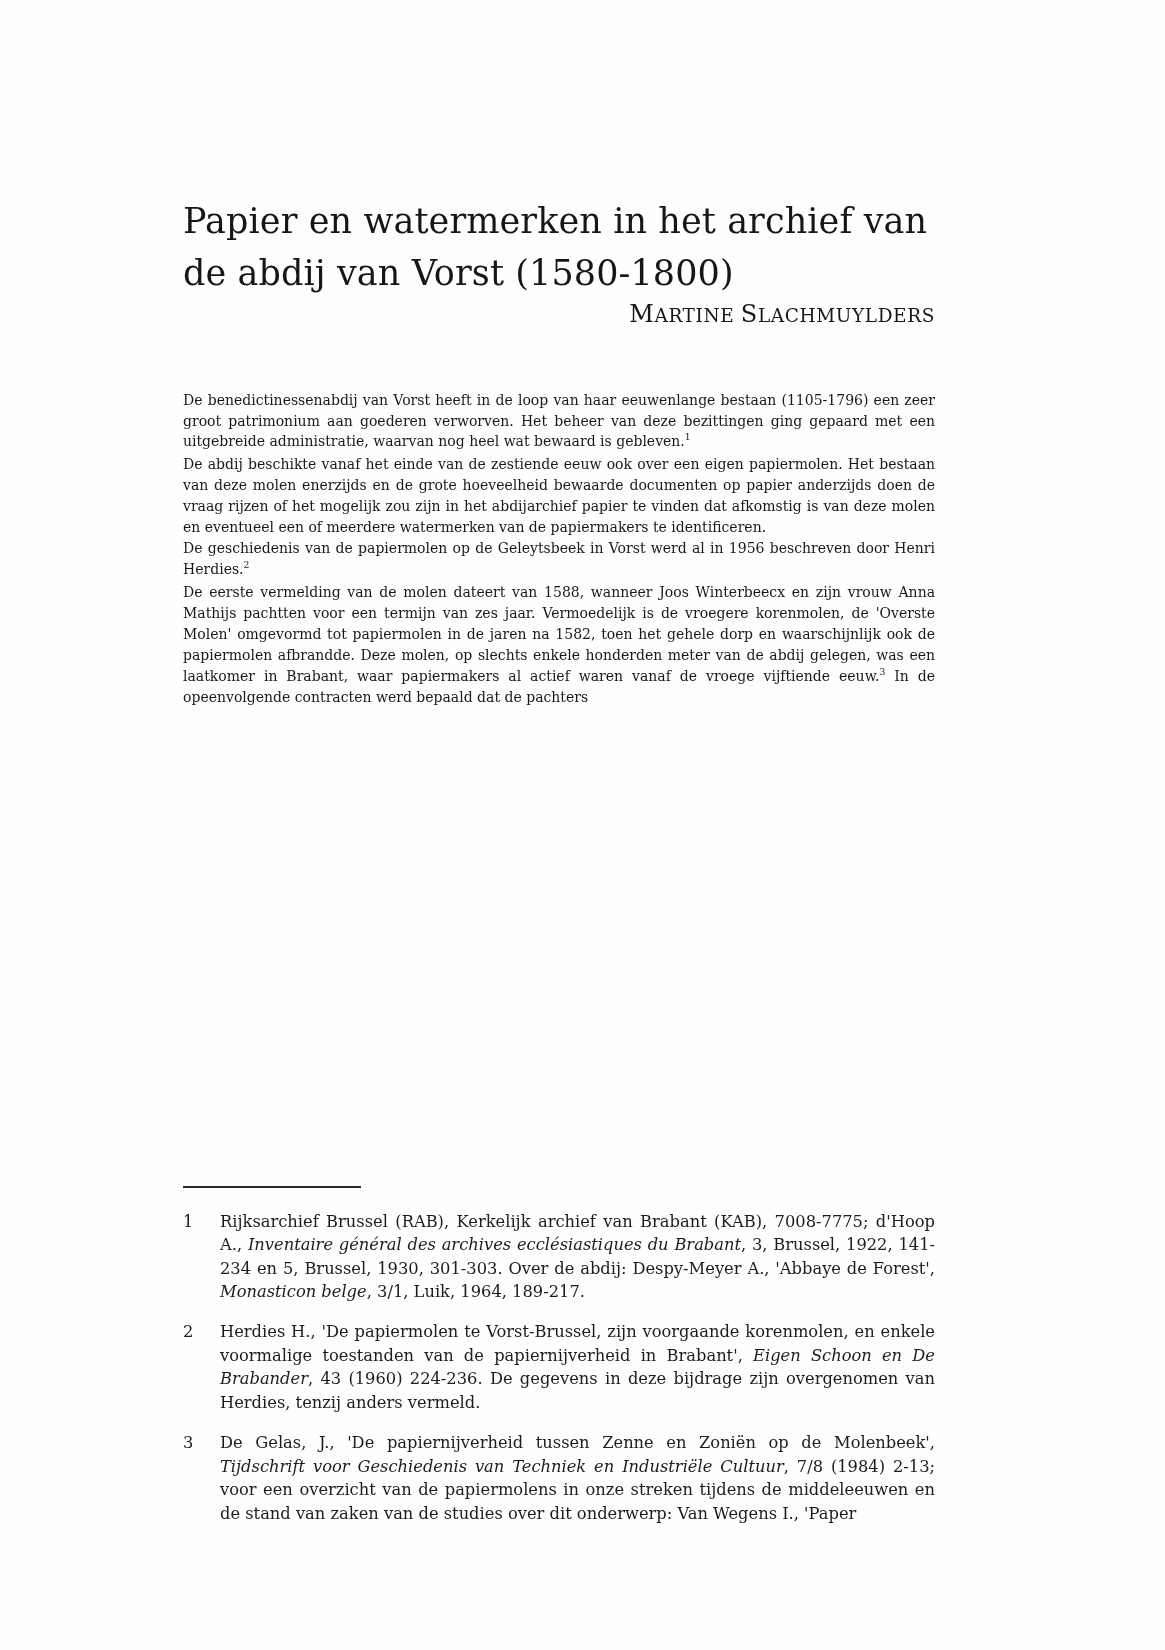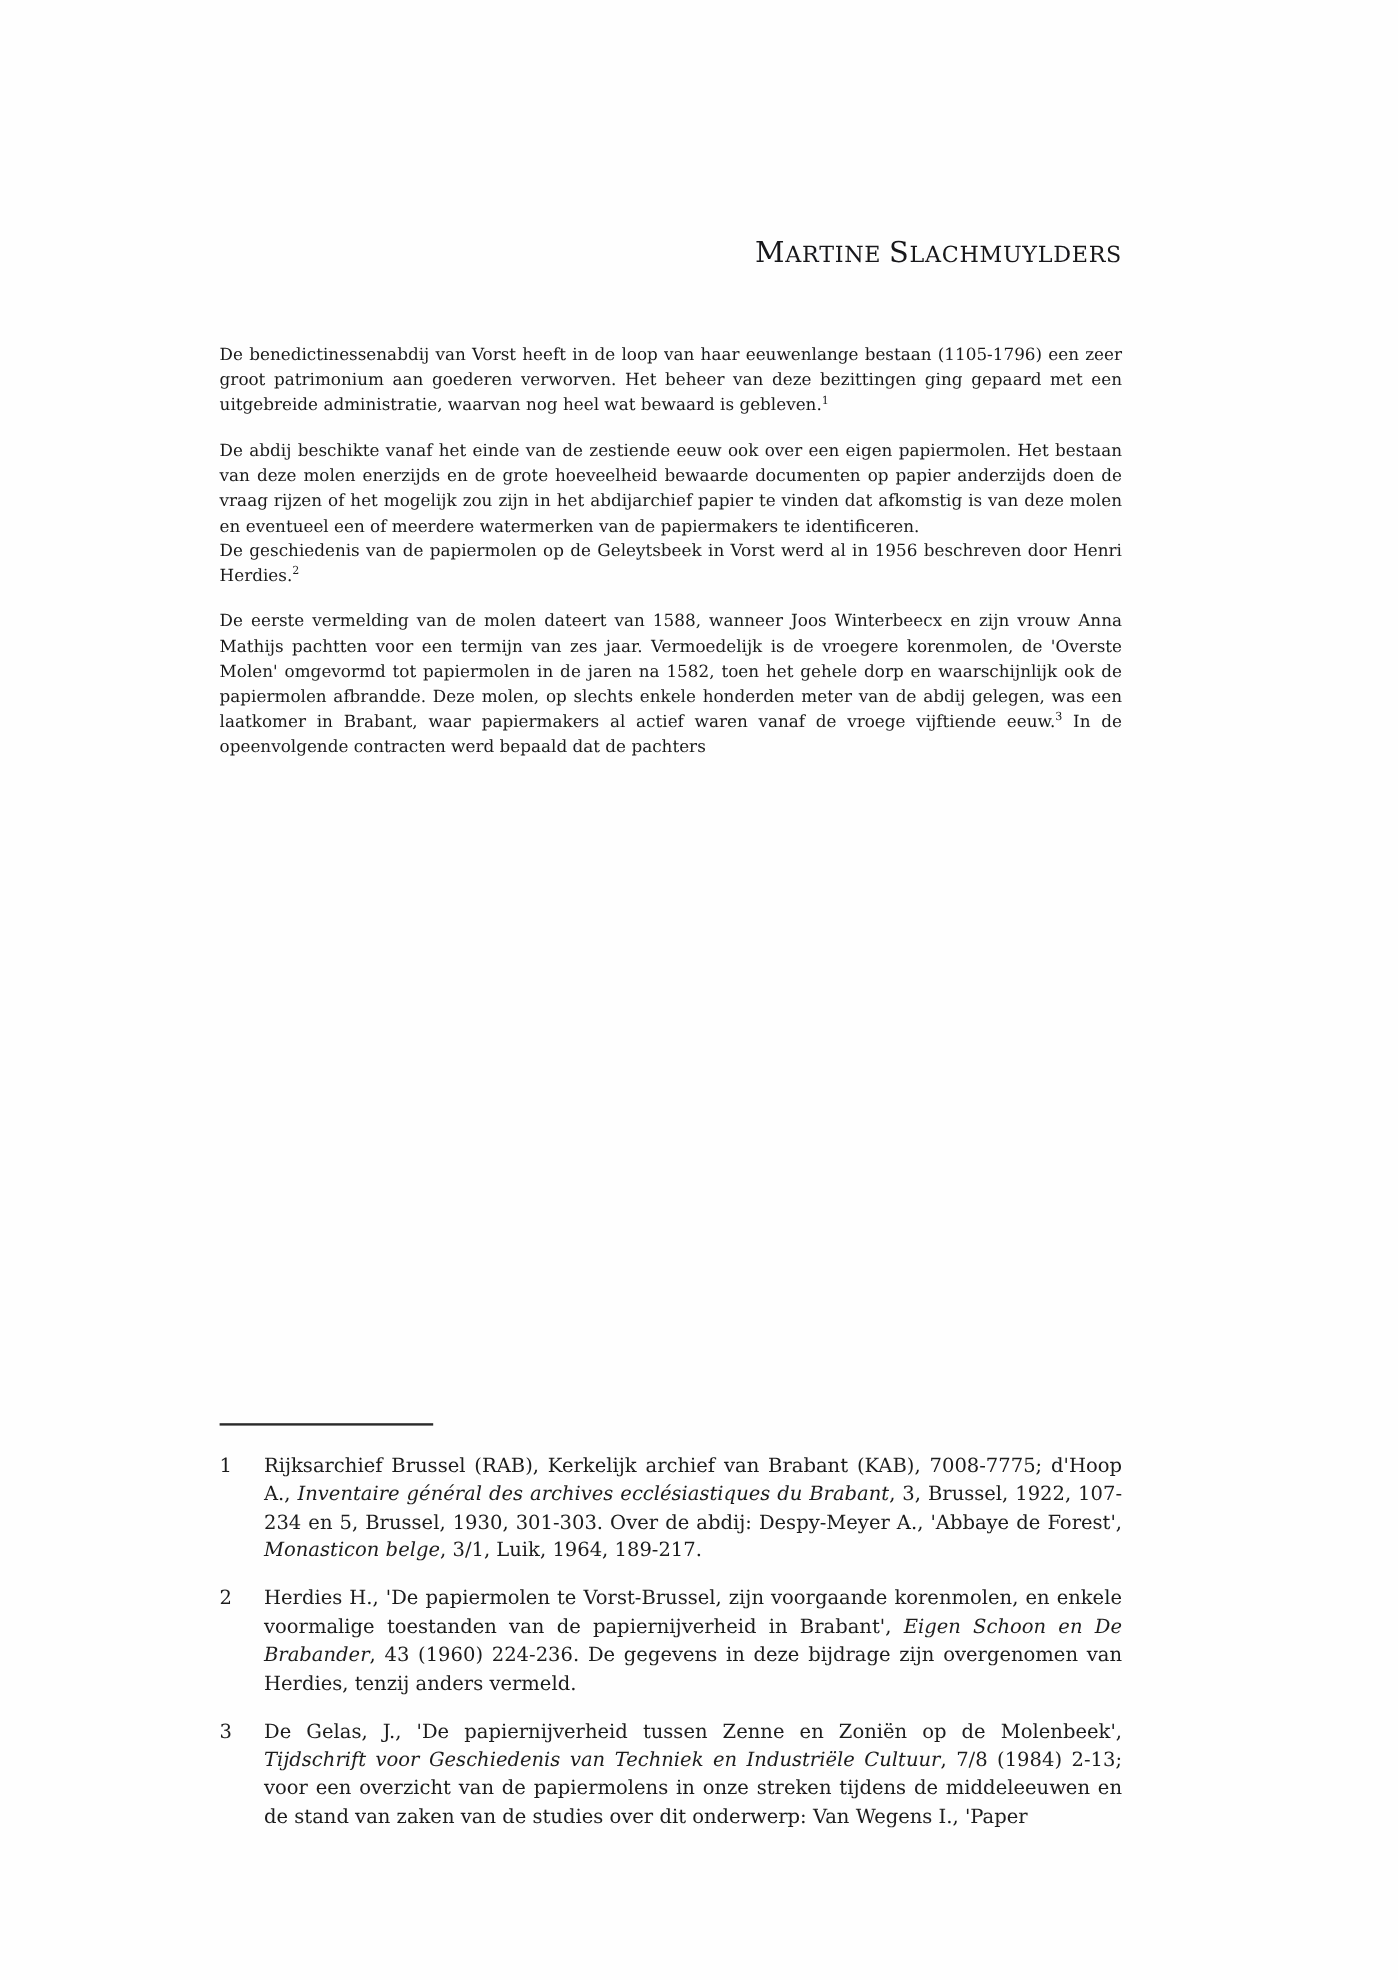--- a/index.html
+++ b/index.html
@@ -57,21 +57,21 @@
     font-family: "DejaVu Serif", serif;
     font-size: 14px;
     line-height: 1.495;
     text-align: justify;
     text-justify: inter-word;
     margin: 0;
     color: #191919;
     hyphens: manual;
   }
   p.para + p.para {
-    margin-top: 17px;
+    margin-top: 2px;
   }
   .section-head {
     font-family: "DejaVu Serif", serif;
     font-size: 21px;
     font-weight: bold;
     margin: 33px 0 26px 0;
     color: #121212;
   }
   sup.fn {
     font-size: 0.66em;
@@ -110,20 +110,21 @@
     font-style: italic;
   }
 </style>
 </head>
 <body>
 
 <div class="page">
 
   <div class="content">
 
+    <h1 class="title">Papier en watermerken in het archief van de abdij van Vorst (1580-1800)</h1>
 
     <div class="author-line">
       <span class="author"><span class="cap">M</span><span>ARTINE</span>&nbsp;<span class="cap">S</span><span>LACHMUYLDERS</span></span>
     </div>
 
     <div class="body-block">
       <p class="para"><span>De benedictinessenabdij van Vorst heeft in de loop van haar eeuwenlange bestaan (1105-1796) een zeer groot patrimonium aan goederen verworven. Het beheer van deze bezittingen ging gepaard met een uitgebreide administratie, waarvan nog heel wat bewaard is gebleven.</span><sup class="fn">1</sup></p>
       <p class="para">De abdij beschikte vanaf het einde van de zestiende eeuw ook over een eigen papiermolen. Het bestaan van deze molen enerzijds en de grote hoeveelheid bewaarde documenten op papier anderzijds doen de vraag rijzen of het mogelijk zou zijn in het abdijarchief papier te vinden dat afkomstig is van deze molen en eventueel een of meerdere watermerken van de papiermakers te identificeren.</p>
     </div>
 
@@ -133,21 +134,21 @@
       <p class="para"><span>De eerste vermelding van de molen dateert van 1588, wanneer Joos Winterbeecx en zijn vrouw Anna Mathijs pachtten voor een termijn van zes jaar. Vermoedelijk is de vroegere korenmolen, de 'Overste Molen' omgevormd tot papiermolen in de jaren na 1582, toen het gehele dorp en waarschijnlijk ook de papiermolen afbrandde. Deze molen, op slechts enkele honderden meter van de abdij gelegen, was een laatkomer in Brabant, waar papiermakers al actief waren vanaf de vroege vijftiende eeuw.</span><sup class="fn">3</sup> <span>In de opeenvolgende contracten werd bepaald dat de pachters</span></p>
     </div>
 
   </div>
 
   <div class="footnote-area">
     <div class="fn-rule"></div>
     <div id="footnote-list">
         <div class="fn-item">
           <div class="fn-num">1</div>
-          <div class="fn-text"><span>Rijksarchief Brussel (RAB), Kerkelijk archief van Brabant (KAB), 7008-7775; d'Hoop A., </span><i>Inventaire général des archives ecclésiastiques du Brabant</i><span>, 3, Brussel, 1922, 107-234 en 5, Brussel, 1930, 301-303. Over de abdij: Despy-Meyer A., 'Abbaye de Forest', </span><i>Monasticon belge</i><span>, 3/1, Luik, 1964, 189-217.</span></div>
+          <div class="fn-text"><span>Rijksarchief Brussel (RAB), Kerkelijk archief van Brabant (KAB), 7008-7775; d'Hoop A., </span><i>Inventaire général des archives ecclésiastiques du Brabant</i><span>, 3, Brussel, 1922, 141-234 en 5, Brussel, 1930, 301-303. Over de abdij: Despy-Meyer A., 'Abbaye de Forest', </span><i>Monasticon belge</i><span>, 3/1, Luik, 1964, 189-217.</span></div>
         </div>
         <div class="fn-item">
           <div class="fn-num">2</div>
           <div class="fn-text"><span>Herdies H., 'De papiermolen te Vorst-Brussel, zijn voorgaande korenmolen, en enkele voormalige toestanden van de papiernijverheid in Brabant', </span><i>Eigen Schoon en De Brabander</i><span>, 43 (1960) 224-236. De gegevens in deze bijdrage zijn overgenomen van Herdies, tenzij anders vermeld.</span></div>
         </div>
         <div class="fn-item">
           <div class="fn-num">3</div>
           <div class="fn-text"><span>De Gelas, J., 'De papiernijverheid tussen Zenne en Zoniën op de Molenbeek', </span><i>Tijdschrift voor Geschiedenis van Techniek en Industriële Cultuur</i><span>, 7/8 (1984) 2-13; voor een overzicht van de papiermolens in onze streken tijdens de middeleeuwen en de stand van zaken van de studies over dit onderwerp: Van Wegens I., 'Paper</span></div>
         </div>
       </div>

